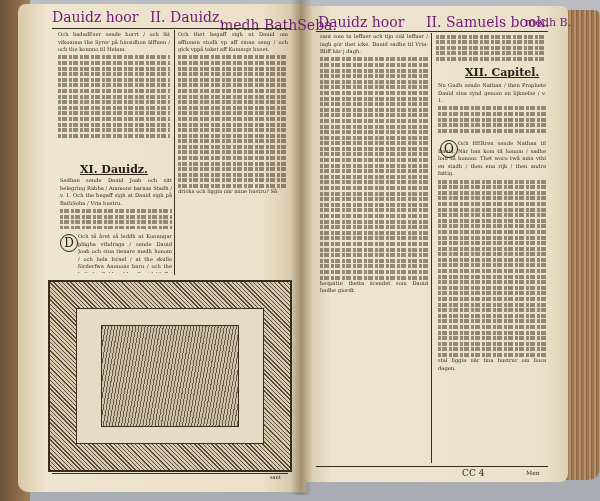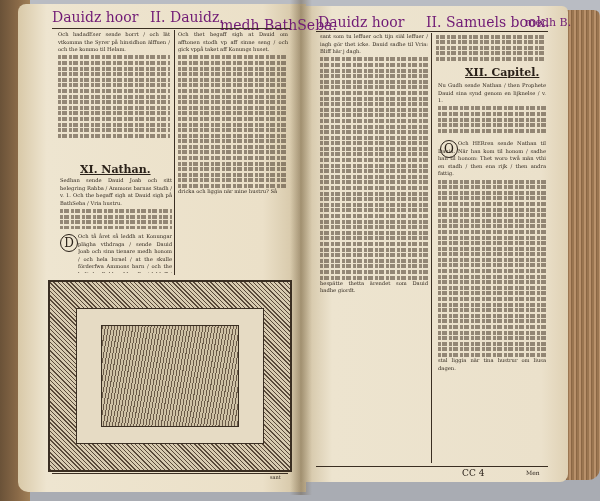--- a/index.html
+++ b/index.html
@@ -38,21 +38,21 @@
 <div class="running" style="left:150px;top:9px;">II. Dauidz.</div>
 <div class="running" style="left:220px;top:9px;margin-top:8px;">medh BathSeba.</div>
 <div class="rule" style="left:52px;top:28px;width:238px;"></div>
 
 <div class="col" style="left:58px;top:31px;width:112px;height:128px;">
   <span>Och hadadEser sende borrt / och lät vtkomma the Syrer på hinsidhon älffuen / och the kommo til Helam.</span>
   <span class="line"></span><span class="line"></span><span class="line"></span><span class="line"></span><span class="line"></span><span class="line"></span><span class="line"></span><span class="line"></span><span class="line"></span><span class="line"></span><span class="line"></span><span class="line"></span><span class="line"></span><span class="line"></span><span class="line"></span>
 </div>
 <div class="colrule" style="left:174px;top:30px;height:245px;"></div>
 
-<div class="cap" style="left:80px;top:163px;">XI. Nathan.</div>
+<div class="cap" style="left:80px;top:163px;">XI. Dauidz.</div>
 <div class="col" style="left:60px;top:177px;width:112px;height:52px;">
   <span>Sedhan sende Dauid Joab och sitt belegring Rabba / Ammons barnas Stadh / v. 1. Och the begaff sigh at Dauid sigh på BathSeba / Vria hustru.</span>
   <span class="line"></span><span class="line"></span><span class="line"></span><span class="line"></span>
 </div>
 <div class="dropcap" style="left:60px;top:234px;">D</div>
 <div class="col" style="left:78px;top:233px;width:94px;height:40px;">
   <span>Och tå året så leddh at Konungar plägha vthdraga / sende Dauid Joab och sina tienare medh honom / och hela Israel / at the skulle förderfwa Ammons barn / och the beläghe Rabba: Men Dauid bleff j Jerusalem.</span>
 </div>
 
 <div class="col" style="left:178px;top:31px;width:110px;height:242px;">

